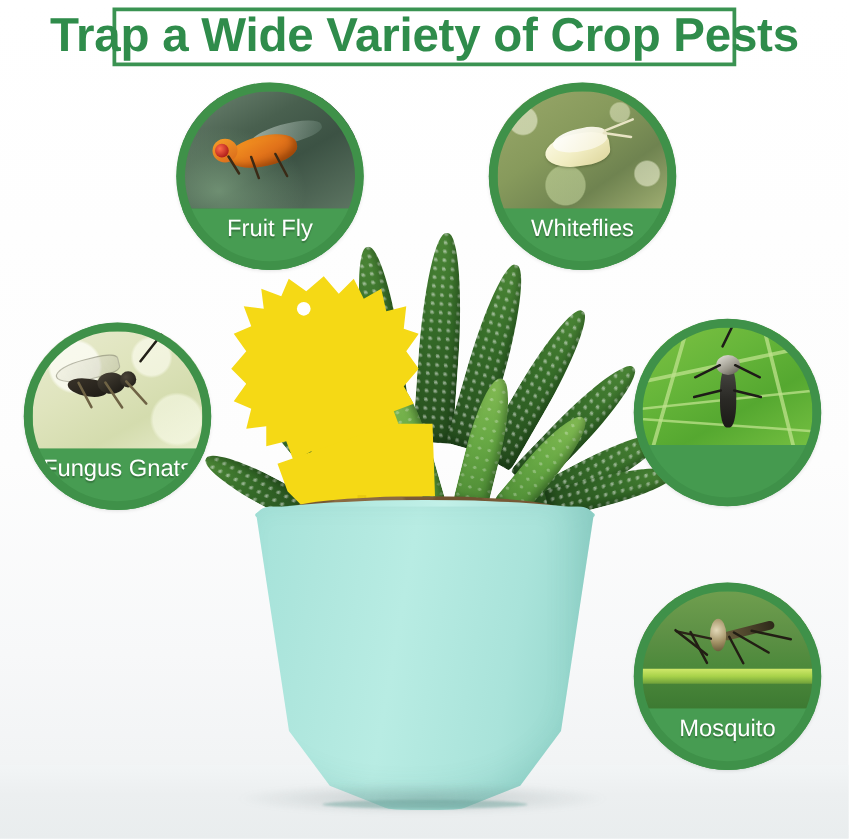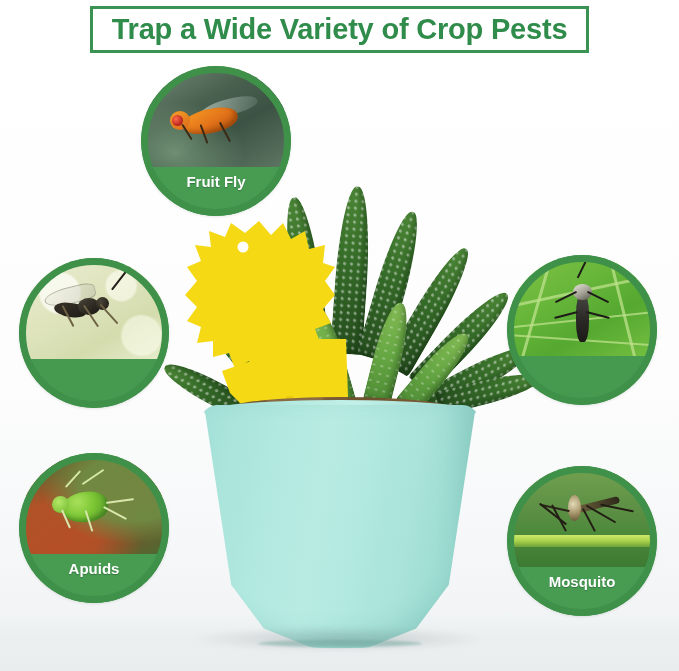--- a/index.html
+++ b/index.html
@@ -33,21 +33,21 @@
     left: 90px; top: 6px;
     width: 499px; height: 47px;
     border: 3px solid #3a9352;
     background: #ffffff;
     display: flex;
     align-items: center;
     justify-content: center;
   }
   .title-text {
     color: #2f8c4b;
-    font-size: 29px;
+    font-size: 38px;
     font-weight: bold;
     letter-spacing: -0.2px;
     white-space: nowrap;
   }
 
   
   .badge {
     position: absolute;
     width: 150px; height: 150px;
     border-radius: 50%;
@@ -74,22 +74,22 @@
     height: 49px;
     background: #479c52;
     display: flex;
     align-items: flex-start;
     justify-content: center;
     padding-top: 6px;
     z-index: 3;
   }
   .badge .band span {
     color: #ffffff;
-    font-size: 15px;
-    font-weight: bold;
+    font-size: 19px;
+    font-weight: normal;
     white-space: nowrap;
     text-shadow: 0 1px 1px rgba(0,0,0,0.25);
   }
 
   
   #badge-fruit-fly  { left: 141px; top: 66px;  }
   #badge-whiteflies { left: 391px; top: 66px;  }
   #badge-fungus     { left: 19px;  top: 258px; }
   #badge-chirnonmid { left: 507px; top: 255px; }
   #badge-apuids     { left: 19px;  top: 453px; }
@@ -438,33 +438,50 @@
         <div class="ff-leg" style="left:46px; top:60px; width:20px; transform:rotate(70deg);"></div>
         <div class="ff-leg" style="left:66px; top:58px; width:22px; transform:rotate(62deg);"></div>
       </div>
     </div>
     <div class="band">
       <span>Fruit Fly</span>
     </div>
     <div class="ring"></div>
   </div>
 
+  <div class="badge" id="badge-whiteflies">
+    <div class="photo">
+      <div class="scene scene-whitefly">
+        <div class="wf-body"></div>
+        <div class="wf-wing"></div>
+        <div class="wf-ant" style="left:84px; top:26px; width:26px; transform:rotate(-22deg);"></div>
+        <div class="wf-ant" style="left:84px; top:34px; width:24px; transform:rotate(8deg);"></div>
+      </div>
+    </div>
+    <div class="band">
+      <span>Whiteflies</span>
+    </div>
+    <div class="ring"></div>
+  </div>
 
   <div class="badge" id="badge-fungus">
     <div class="photo">
       <div class="scene scene-gnat">
         <div class="gn-wing"></div>
         <div class="gn-abdomen"></div>
         <div class="gn-thorax"></div>
         <div class="gn-head"></div>
         <div class="gn-ant" style="left:80px; top:12px; width:30px; transform:rotate(-52deg);"></div>
         <div class="gn-leg" style="left:30px; top:50px; width:24px; transform:rotate(62deg);"></div>
         <div class="gn-leg" style="left:52px; top:50px; width:26px; transform:rotate(56deg);"></div>
         <div class="gn-leg" style="left:70px; top:48px; width:26px; transform:rotate(48deg);"></div>
       </div>
+    </div>
+    <div class="band">
+      <span>Fungus Gnats</span>
     </div>
     <div class="ring"></div>
   </div>
 
   <div class="badge" id="badge-chirnonmid">
     <div class="photo">
       <div class="scene scene-chiro">
         <div class="leaf-vein" style="left:-10px; top:26px; width:170px; height:3px; transform:rotate(-12deg);"></div>
         <div class="leaf-vein" style="left:-10px; top:56px; width:170px; height:2px; transform:rotate(-6deg);"></div>
         <div class="leaf-vein" style="left:0px; top:78px; width:160px; height:2px; transform:rotate(4deg);"></div>
@@ -475,38 +492,20 @@
         <div class="cm-leg" style="left:40px; top:34px; width:24px; transform:rotate(-26deg);"></div>
         <div class="cm-leg" style="left:72px; top:34px; width:24px; transform:rotate(26deg);"></div>
         <div class="cm-leg" style="left:40px; top:52px; width:24px; transform:rotate(-14deg);"></div>
         <div class="cm-leg" style="left:72px; top:52px; width:24px; transform:rotate(14deg);"></div>
         <div class="cm-leg" style="left:58px; top:6px; width:20px; transform:rotate(-64deg);"></div>
       </div>
     </div>
     <div class="ring"></div>
   </div>
 
-  <div class="badge" id="badge-apuids">
-    <div class="photo">
-      <div class="scene scene-aphid">
-        <div class="ap-body"></div>
-        <div class="ap-head"></div>
-        <div class="ap-ant" style="left:36px; top:18px; width:22px; transform:rotate(-48deg);"></div>
-        <div class="ap-ant" style="left:54px; top:16px; width:26px; transform:rotate(-34deg);"></div>
-        <div class="ap-leg" style="left:30px; top:58px; width:20px; transform:rotate(66deg);"></div>
-        <div class="ap-leg" style="left:52px; top:60px; width:22px; transform:rotate(72deg);"></div>
-        <div class="ap-leg" style="left:76px; top:52px; width:26px; transform:rotate(28deg);"></div>
-        <div class="ap-leg" style="left:80px; top:40px; width:28px; transform:rotate(-8deg);"></div>
-      </div>
-    </div>
-    <div class="band">
-      <span>Apuids</span>
-    </div>
-    <div class="ring"></div>
-  </div>
 
   <div class="badge" id="badge-mosquito">
     <div class="photo">
       <div class="scene scene-mosq">
         <div class="mq-rim"></div>
         <div class="mq-abd"></div>
         <div class="mq-body"></div>
         <div class="mq-prob"></div>
         <div class="mq-leg" style="left:22px; top:40px; width:34px; transform:rotate(38deg);"></div>
         <div class="mq-leg" style="left:30px; top:44px; width:30px; transform:rotate(62deg);"></div>

